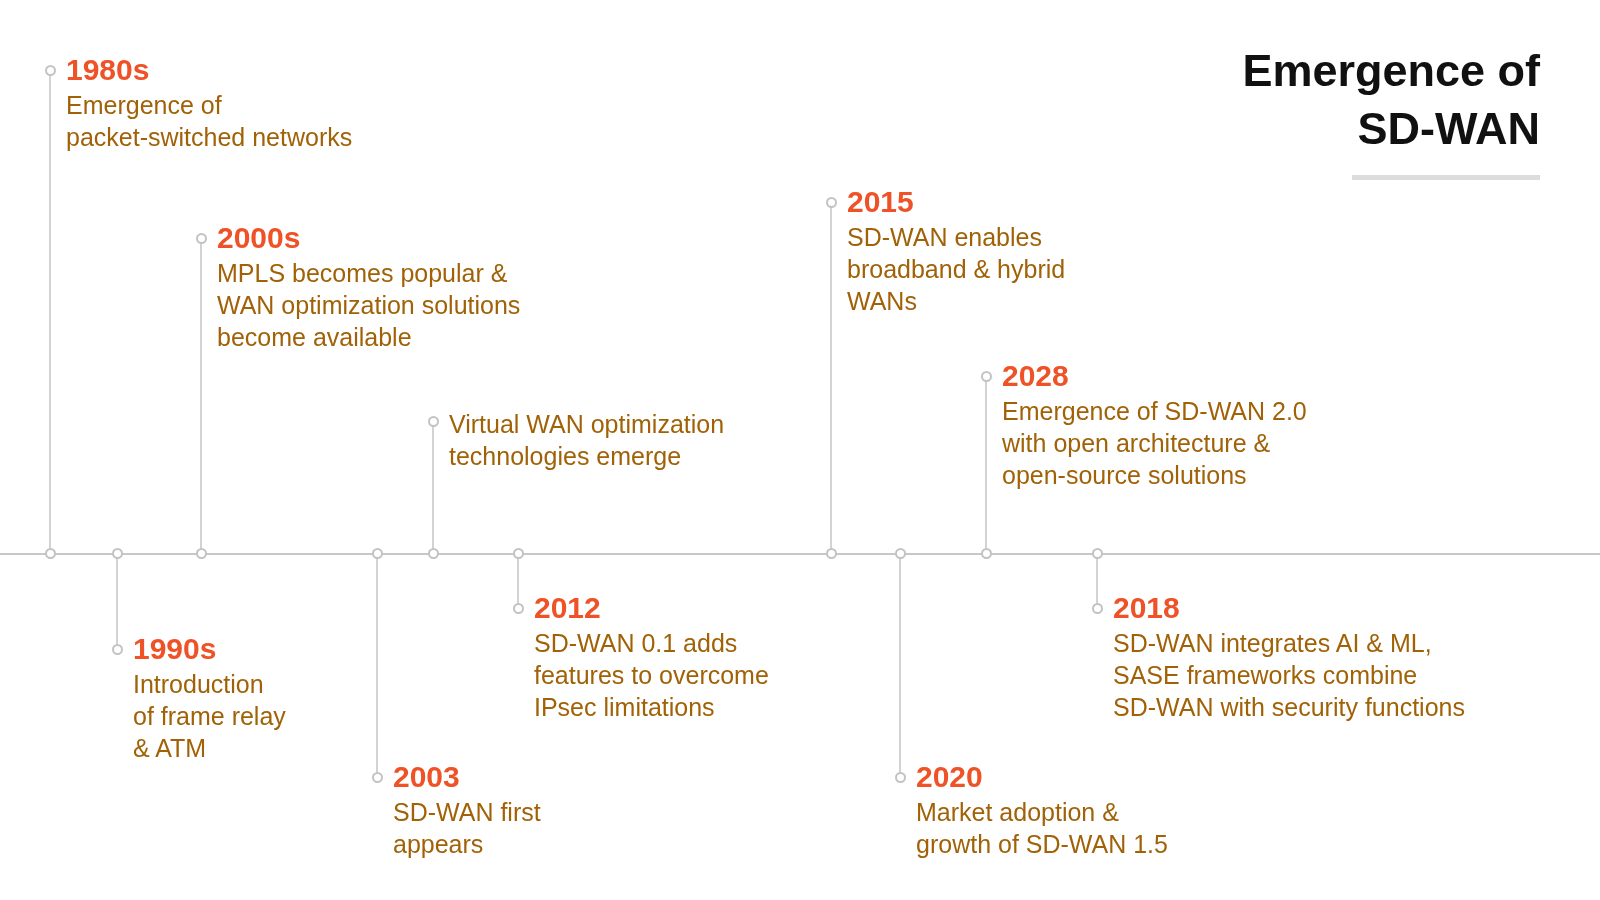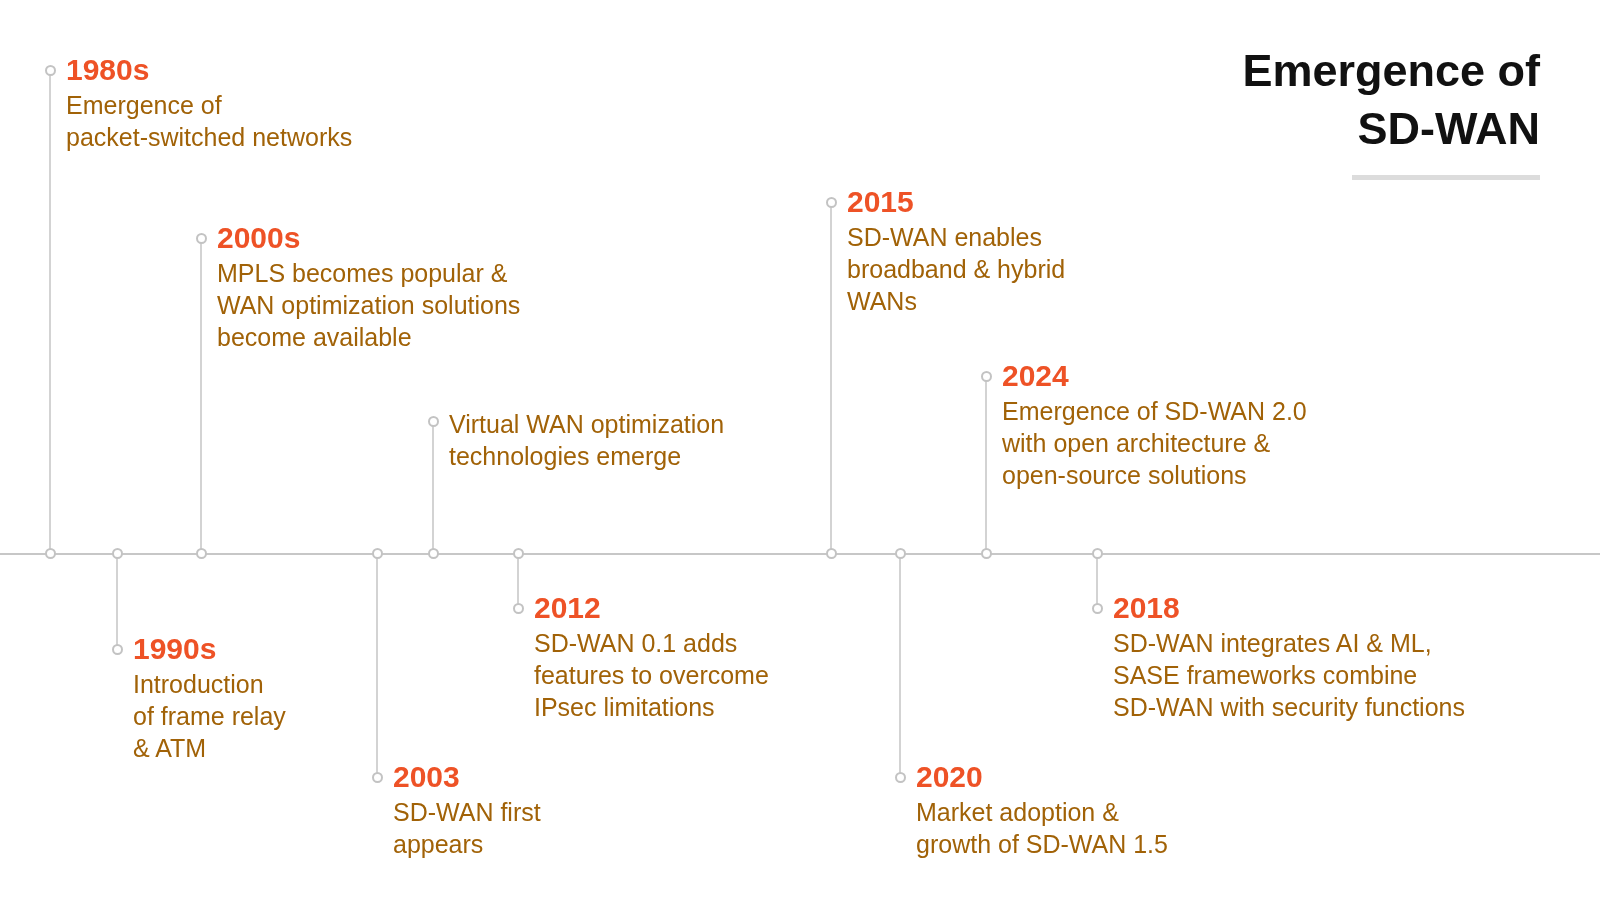--- a/index.html
+++ b/index.html
@@ -156,21 +156,21 @@
     <div class="desc">Market adoption &amp;
 growth of SD-WAN 1.5</div>
   </div>
 </div>
 
 <div>
   <div class="connector" style="left:985px; top:376px; height:178px;"></div>
   <div class="node-dot" style="left:981px; top:548px;"></div>
   <div class="node-dot" style="left:981px; top:371px;"></div>
   <div class="milestone-text" style="left:1002px; top:360px;">
-    <div class="year">2024</div>
+    <div class="year">2028</div>
     <div class="desc">Emergence of SD-WAN 2.0
 with open architecture &amp;
 open-source solutions</div>
   </div>
 </div>
 
 <div>
   <div class="connector" style="left:1096px; top:555px; height:53px;"></div>
   <div class="node-dot" style="left:1092px; top:548px;"></div>
   <div class="node-dot" style="left:1092px; top:603px;"></div>

